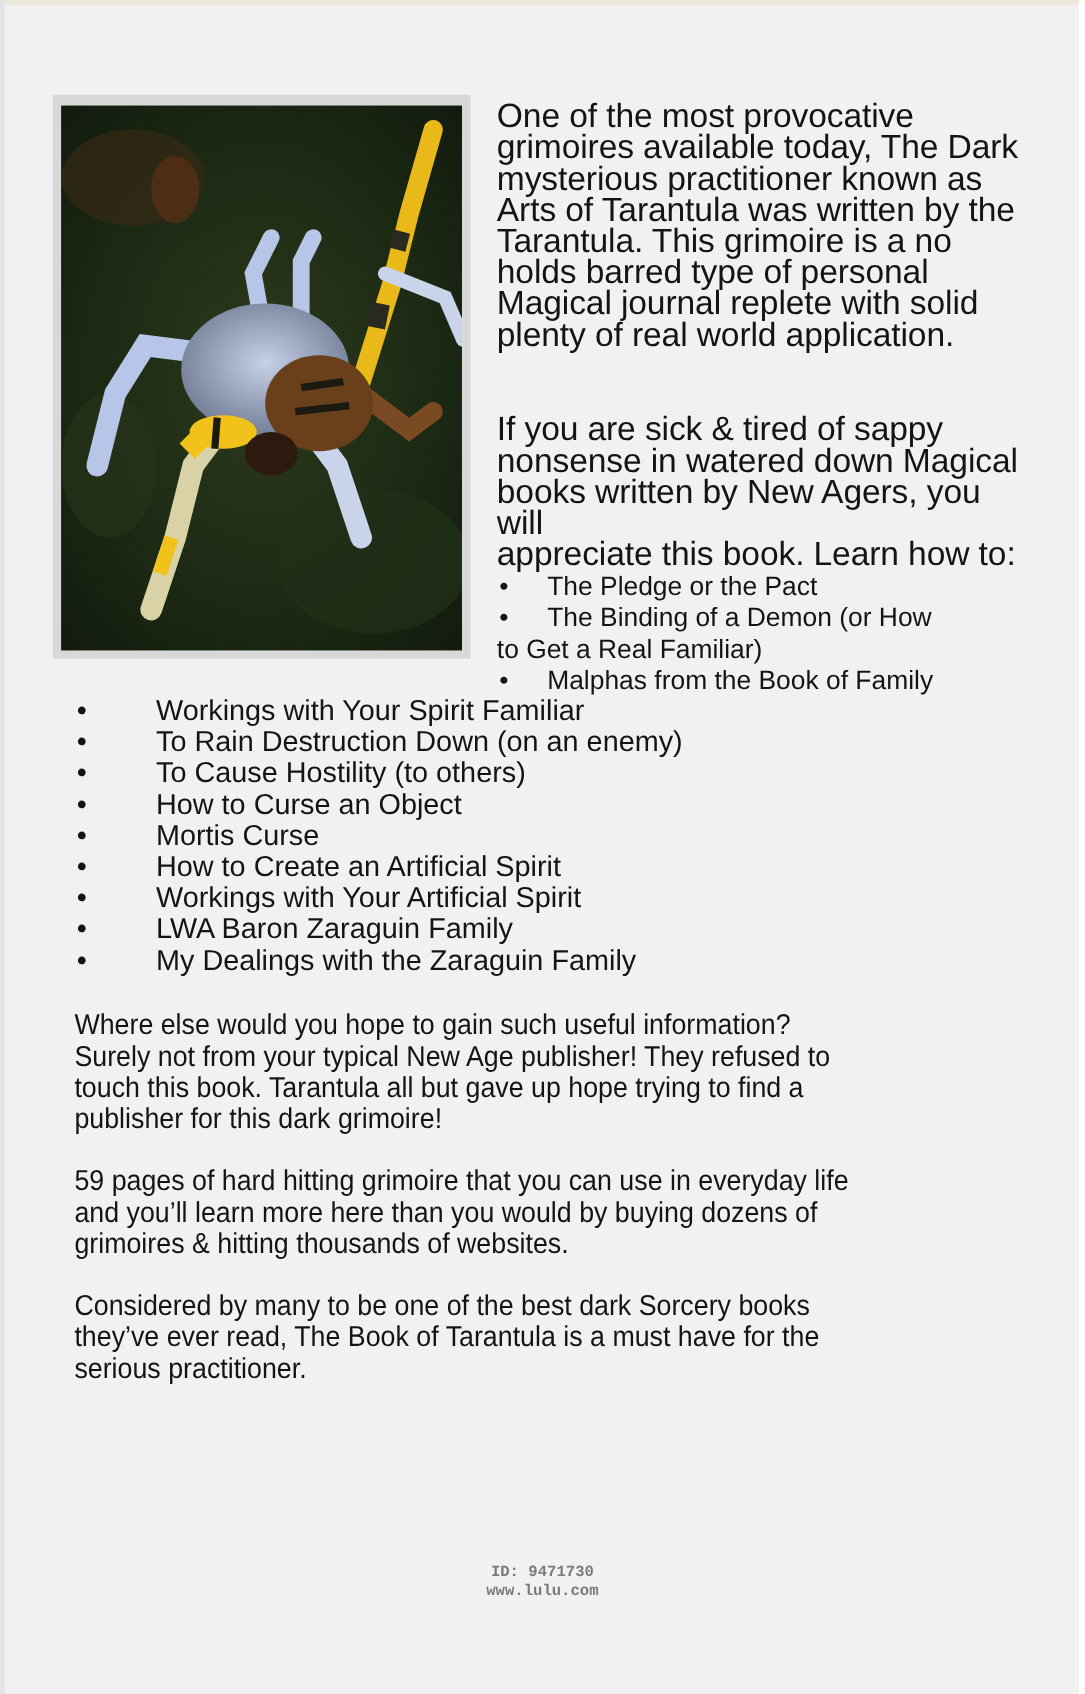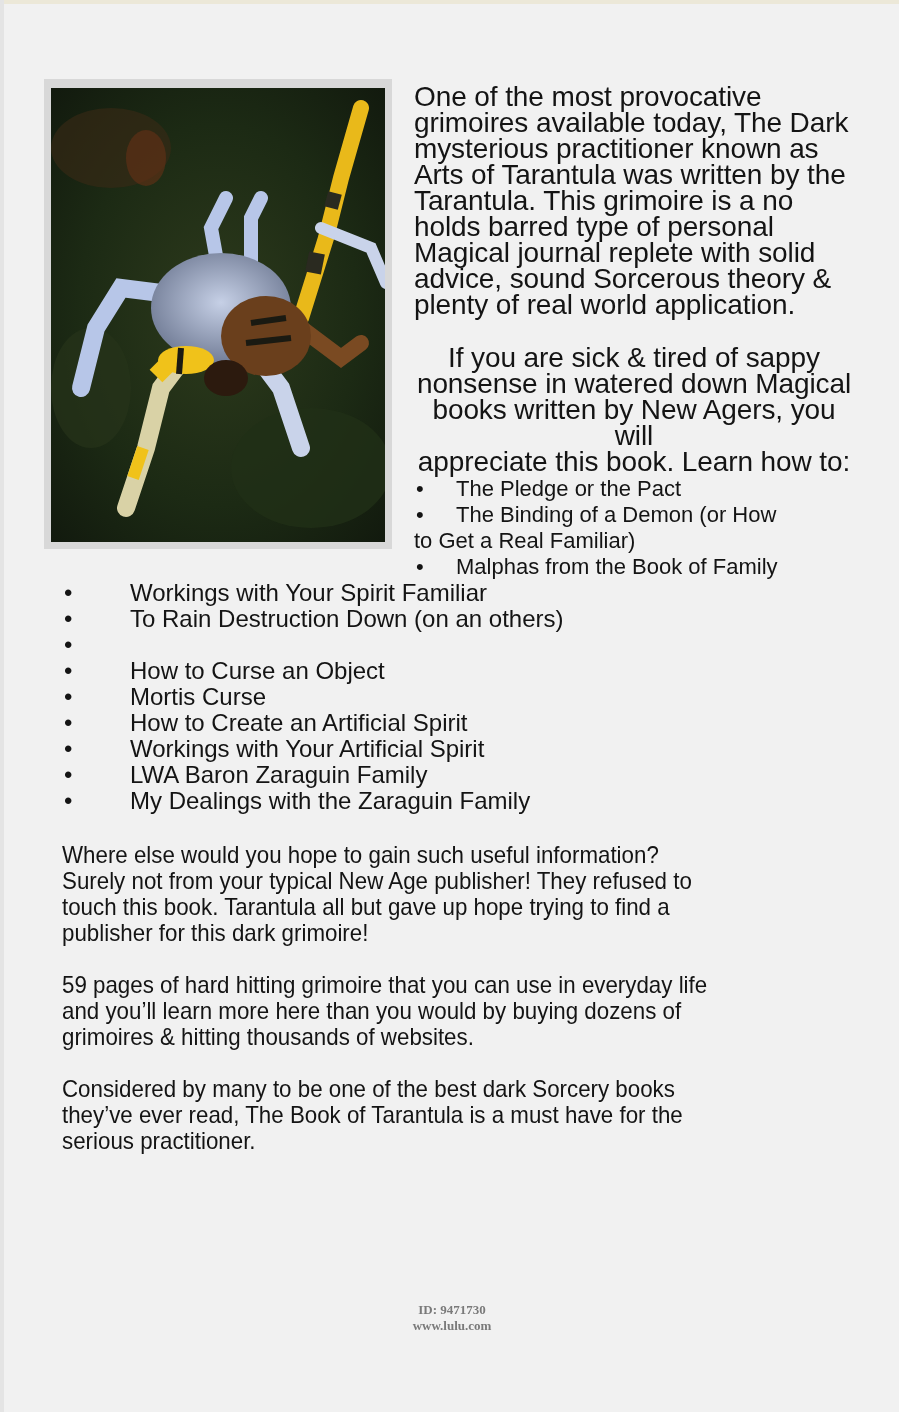--- a/index.html
+++ b/index.html
@@ -42,21 +42,21 @@
     }
     .photo svg { display: block; }
 
     .text-block {
       position: absolute;
       font-size: 28px;
       line-height: 26px;
       letter-spacing: -0.1px;
     }
     .intro-1 { left: 414px; top: 84px; width: 440px; }
-    .intro-2 { left: 414px; top: 345px; width: 440px; text-align: center; }
+    .intro-2 { left: 414px; top: 345px; width: 440px; }
 
     .top-list {
       position: absolute;
       left: 414px; top: 476px; width: 450px;
       font-size: 22px; line-height: 26px;
     }
     .top-list .li { position: relative; white-space: nowrap; }
     .top-list .bullet { display: inline-block; width: 40px; padding-left: 2px; }
     .top-list .wrap { padding-left: 0; }
 
@@ -76,21 +76,21 @@
       transform: scaleX(0.93);
     }
     .p1 { top: 842px; width: 840px; }
     .p2 { top: 972px; width: 840px; }
     .p3 { top: 1076px; width: 840px; }
 
     .footer {
       position: absolute;
       left: 0; width: 904px; top: 1302px;
       text-align: center;
-      font-family: Liberation Serif, serif;
+      font-family: Liberation Mono, monospace;
       font-weight: bold;
       font-size: 13px;
       line-height: 16px;
       color: #7a7a7a;
     }
   </style>
 </head>
 <body>
 
 <div class="page-edge-top"></div>
@@ -142,21 +142,20 @@
 </div>
 
 <div class="text-block intro-1">
   <div>One of the most provocative</div>
   <div>grimoires available today, The Dark</div>
   <div>mysterious practitioner known as</div>
   <div>Arts of Tarantula was written by the</div>
   <div>Tarantula. This grimoire is a no</div>
   <div>holds barred type of personal</div>
   <div>Magical journal replete with solid</div>
-  <div>advice, sound Sorcerous theory &amp;</div>
   <div>plenty of real world application.</div>
 </div>
 
 <div class="text-block intro-2">
   <div>If you are sick &amp; tired of sappy</div>
   <div>nonsense in watered down Magical</div>
   <div>books written by New Agers, you will</div>
   <div>appreciate this book. Learn how to:</div>
 </div>
 
@@ -173,24 +172,25 @@
   </div>
 </div>
 
 <div class="main-list">
   <div class="li">
       <span class="bullet">•</span>
       <span>Workings with Your Spirit Familiar</span>
     </div>
   <div class="li">
       <span class="bullet">•</span>
-      <span>To Rain Destruction Down (on an others)</span>
-    </div>
-  <div class="li">
-      <span class="bullet">•</span>
+      <span>To Rain Destruction Down (on an enemy)</span>
+    </div>
+  <div class="li">
+      <span class="bullet">•</span>
+      <span>To Cause Hostility (to others)</span>
     </div>
   <div class="li">
       <span class="bullet">•</span>
       <span>How to Curse an Object</span>
     </div>
   <div class="li">
       <span class="bullet">•</span>
       <span>Mortis Curse</span>
     </div>
   <div class="li">

